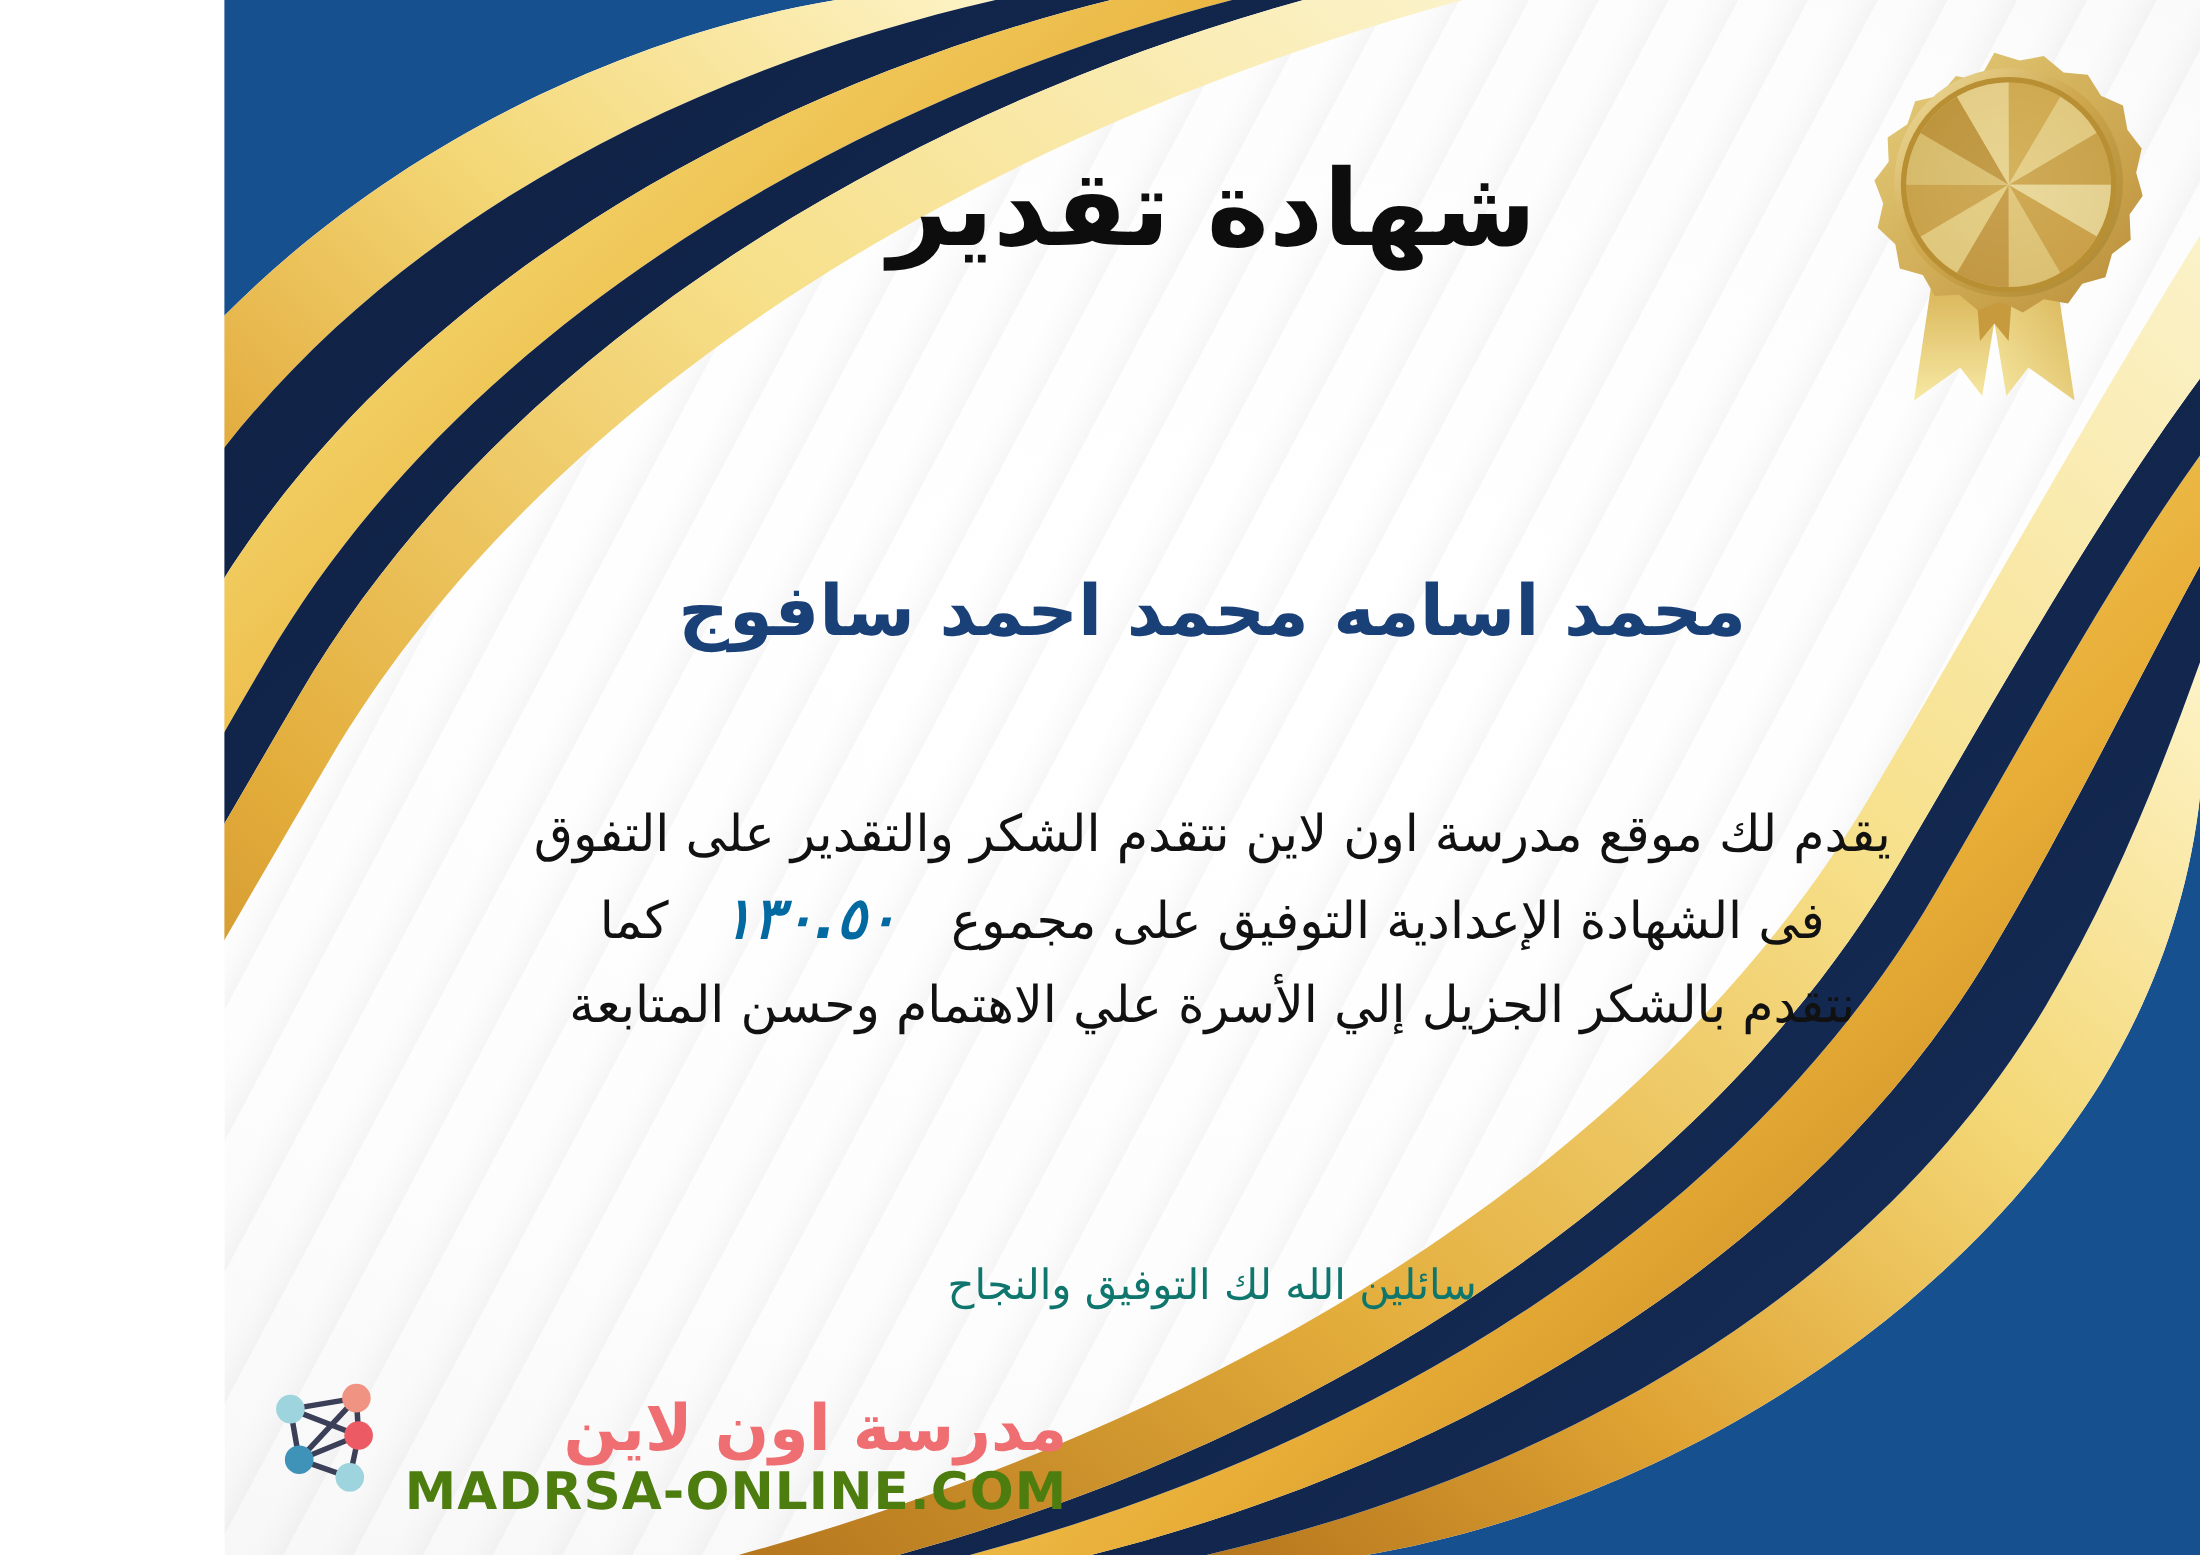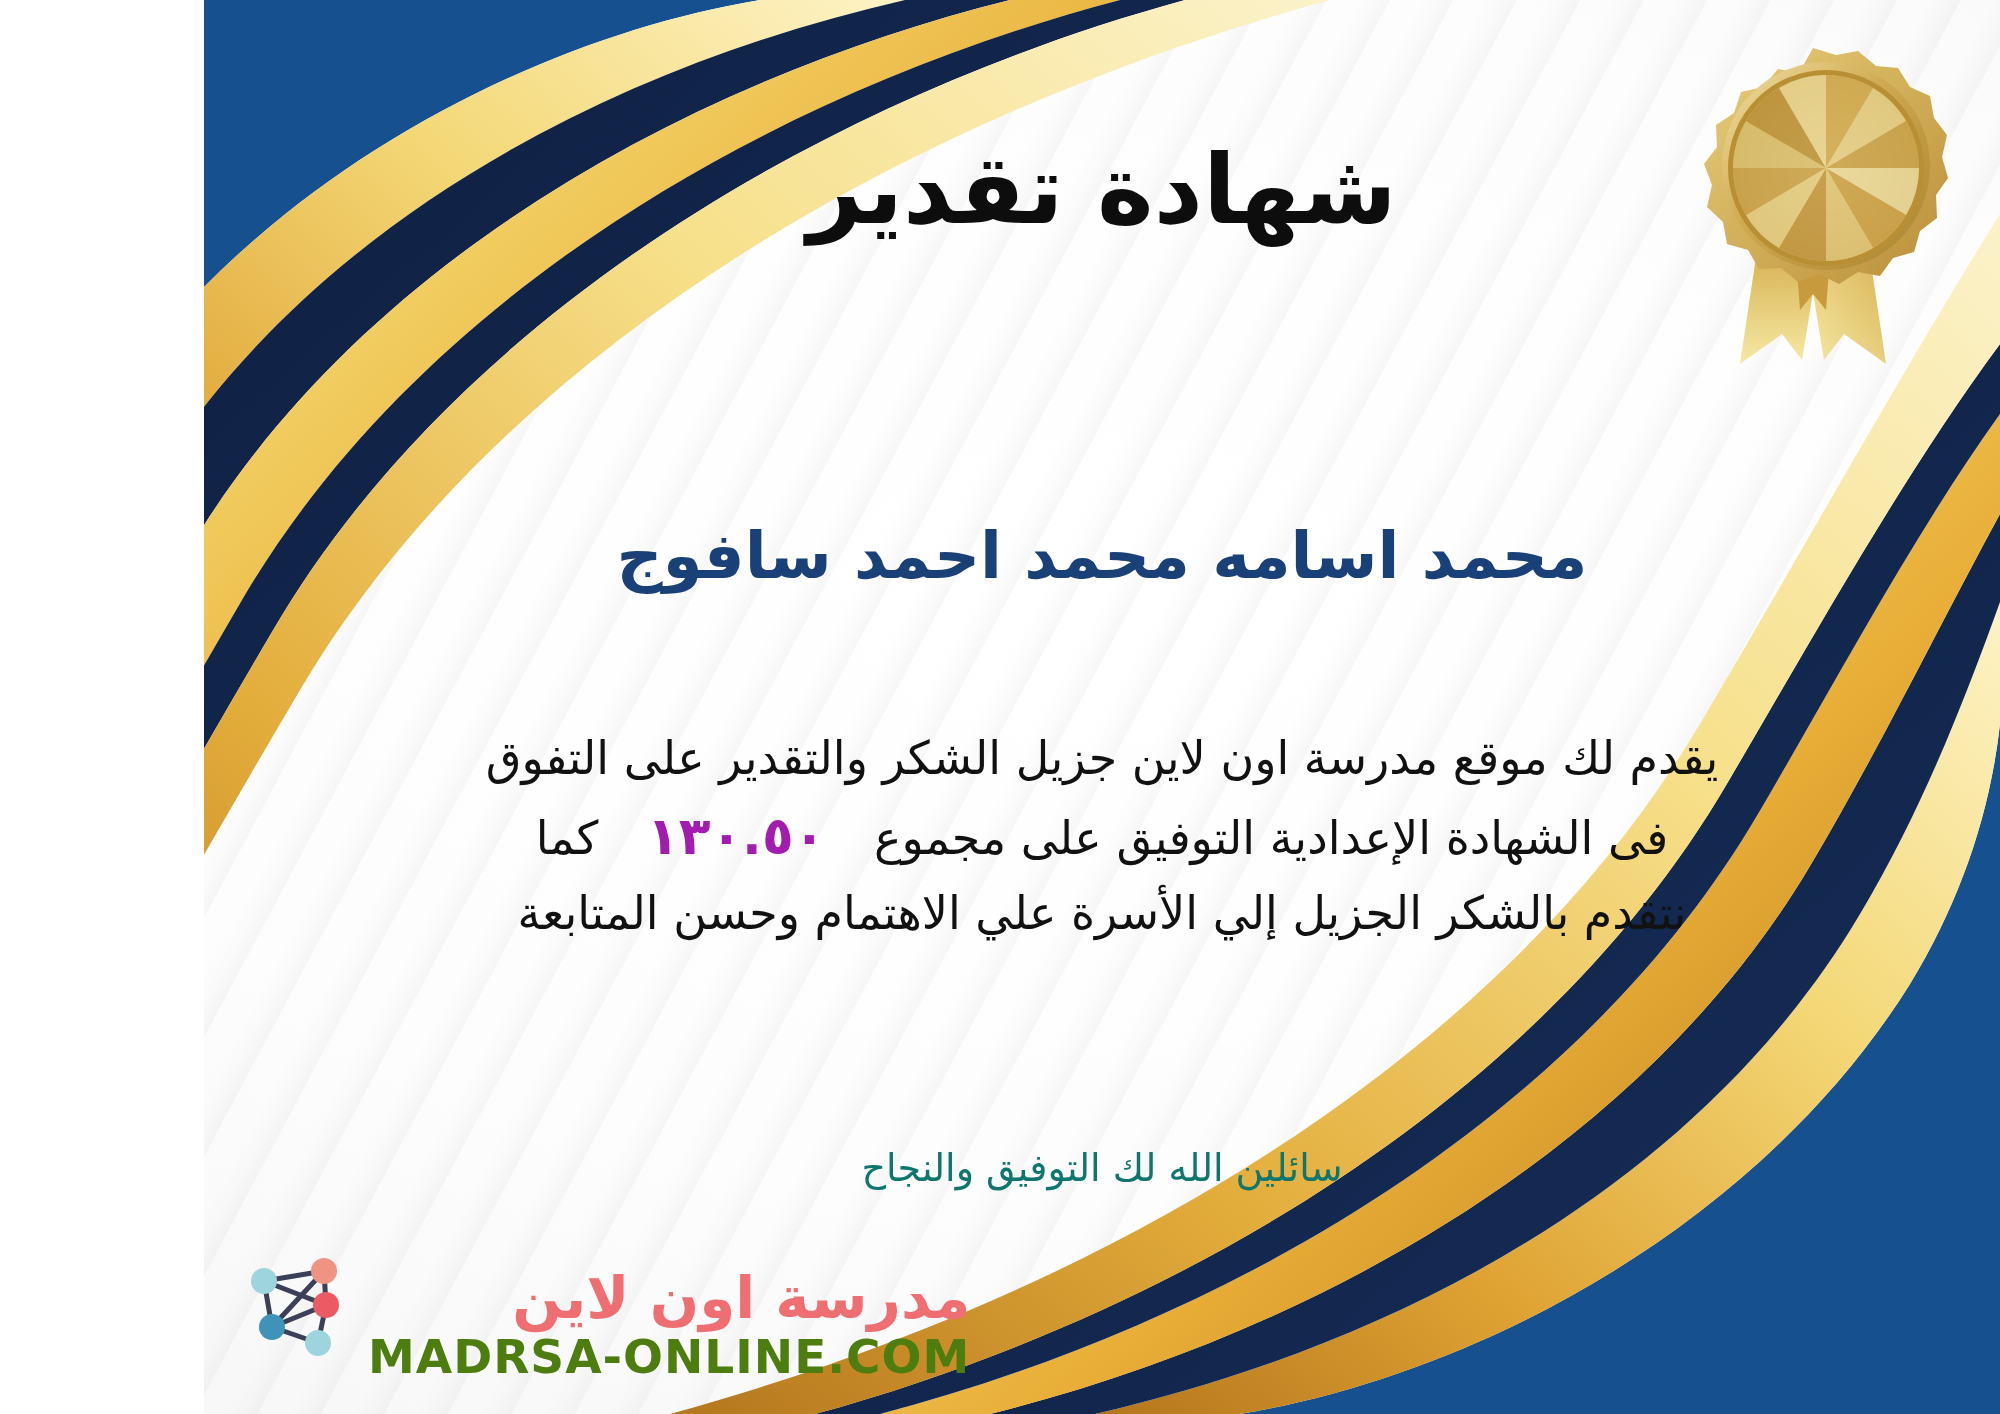--- a/index.html
+++ b/index.html
@@ -87,24 +87,25 @@
     left: 60px;
     right: 60px;
     text-align: center;
     font-size: 46px;
     font-weight: 400;
     color: #111111;
     line-height: 1.58;
   }
   .body-line { white-space: nowrap; }
   .score {
-    color: #a21caf;
+    color: #0369a1;
     font-weight: 700;
     font-size: 52px;
     padding: 0 34px;
+    font-style: italic;
   }
 
   .closing {
     position: absolute;
     top: 1118px;
     left: 0;
     right: 0;
     text-align: center;
     font-size: 38px;
     color: #0f766e;
@@ -280,21 +281,21 @@
           </g>
         </g>
       </svg>
     </div>
 
     <div class="cert-title">شهادة تقدير</div>
 
     <div class="recipient-name">محمد اسامه محمد احمد سافوج</div>
 
     <div class="body-block">
-      <div class="body-line">يقدم لك موقع مدرسة اون لاين جزيل الشكر  والتقدير على التفوق</div>
+      <div class="body-line">يقدم لك موقع مدرسة اون لاين نتقدم الشكر  والتقدير على التفوق</div>
       <div class="body-line">
         <span>فى الشهادة الإعدادية التوفيق على مجموع</span>
         <span class="score">١٣٠.٥٠</span>
         <span>كما</span>
       </div>
       <div class="body-line">نتقدم  بالشكر الجزيل إلي الأسرة علي الاهتمام وحسن المتابعة</div>
     </div>
 
     <div class="closing">سائلين الله لك التوفيق  والنجاح</div>
 

